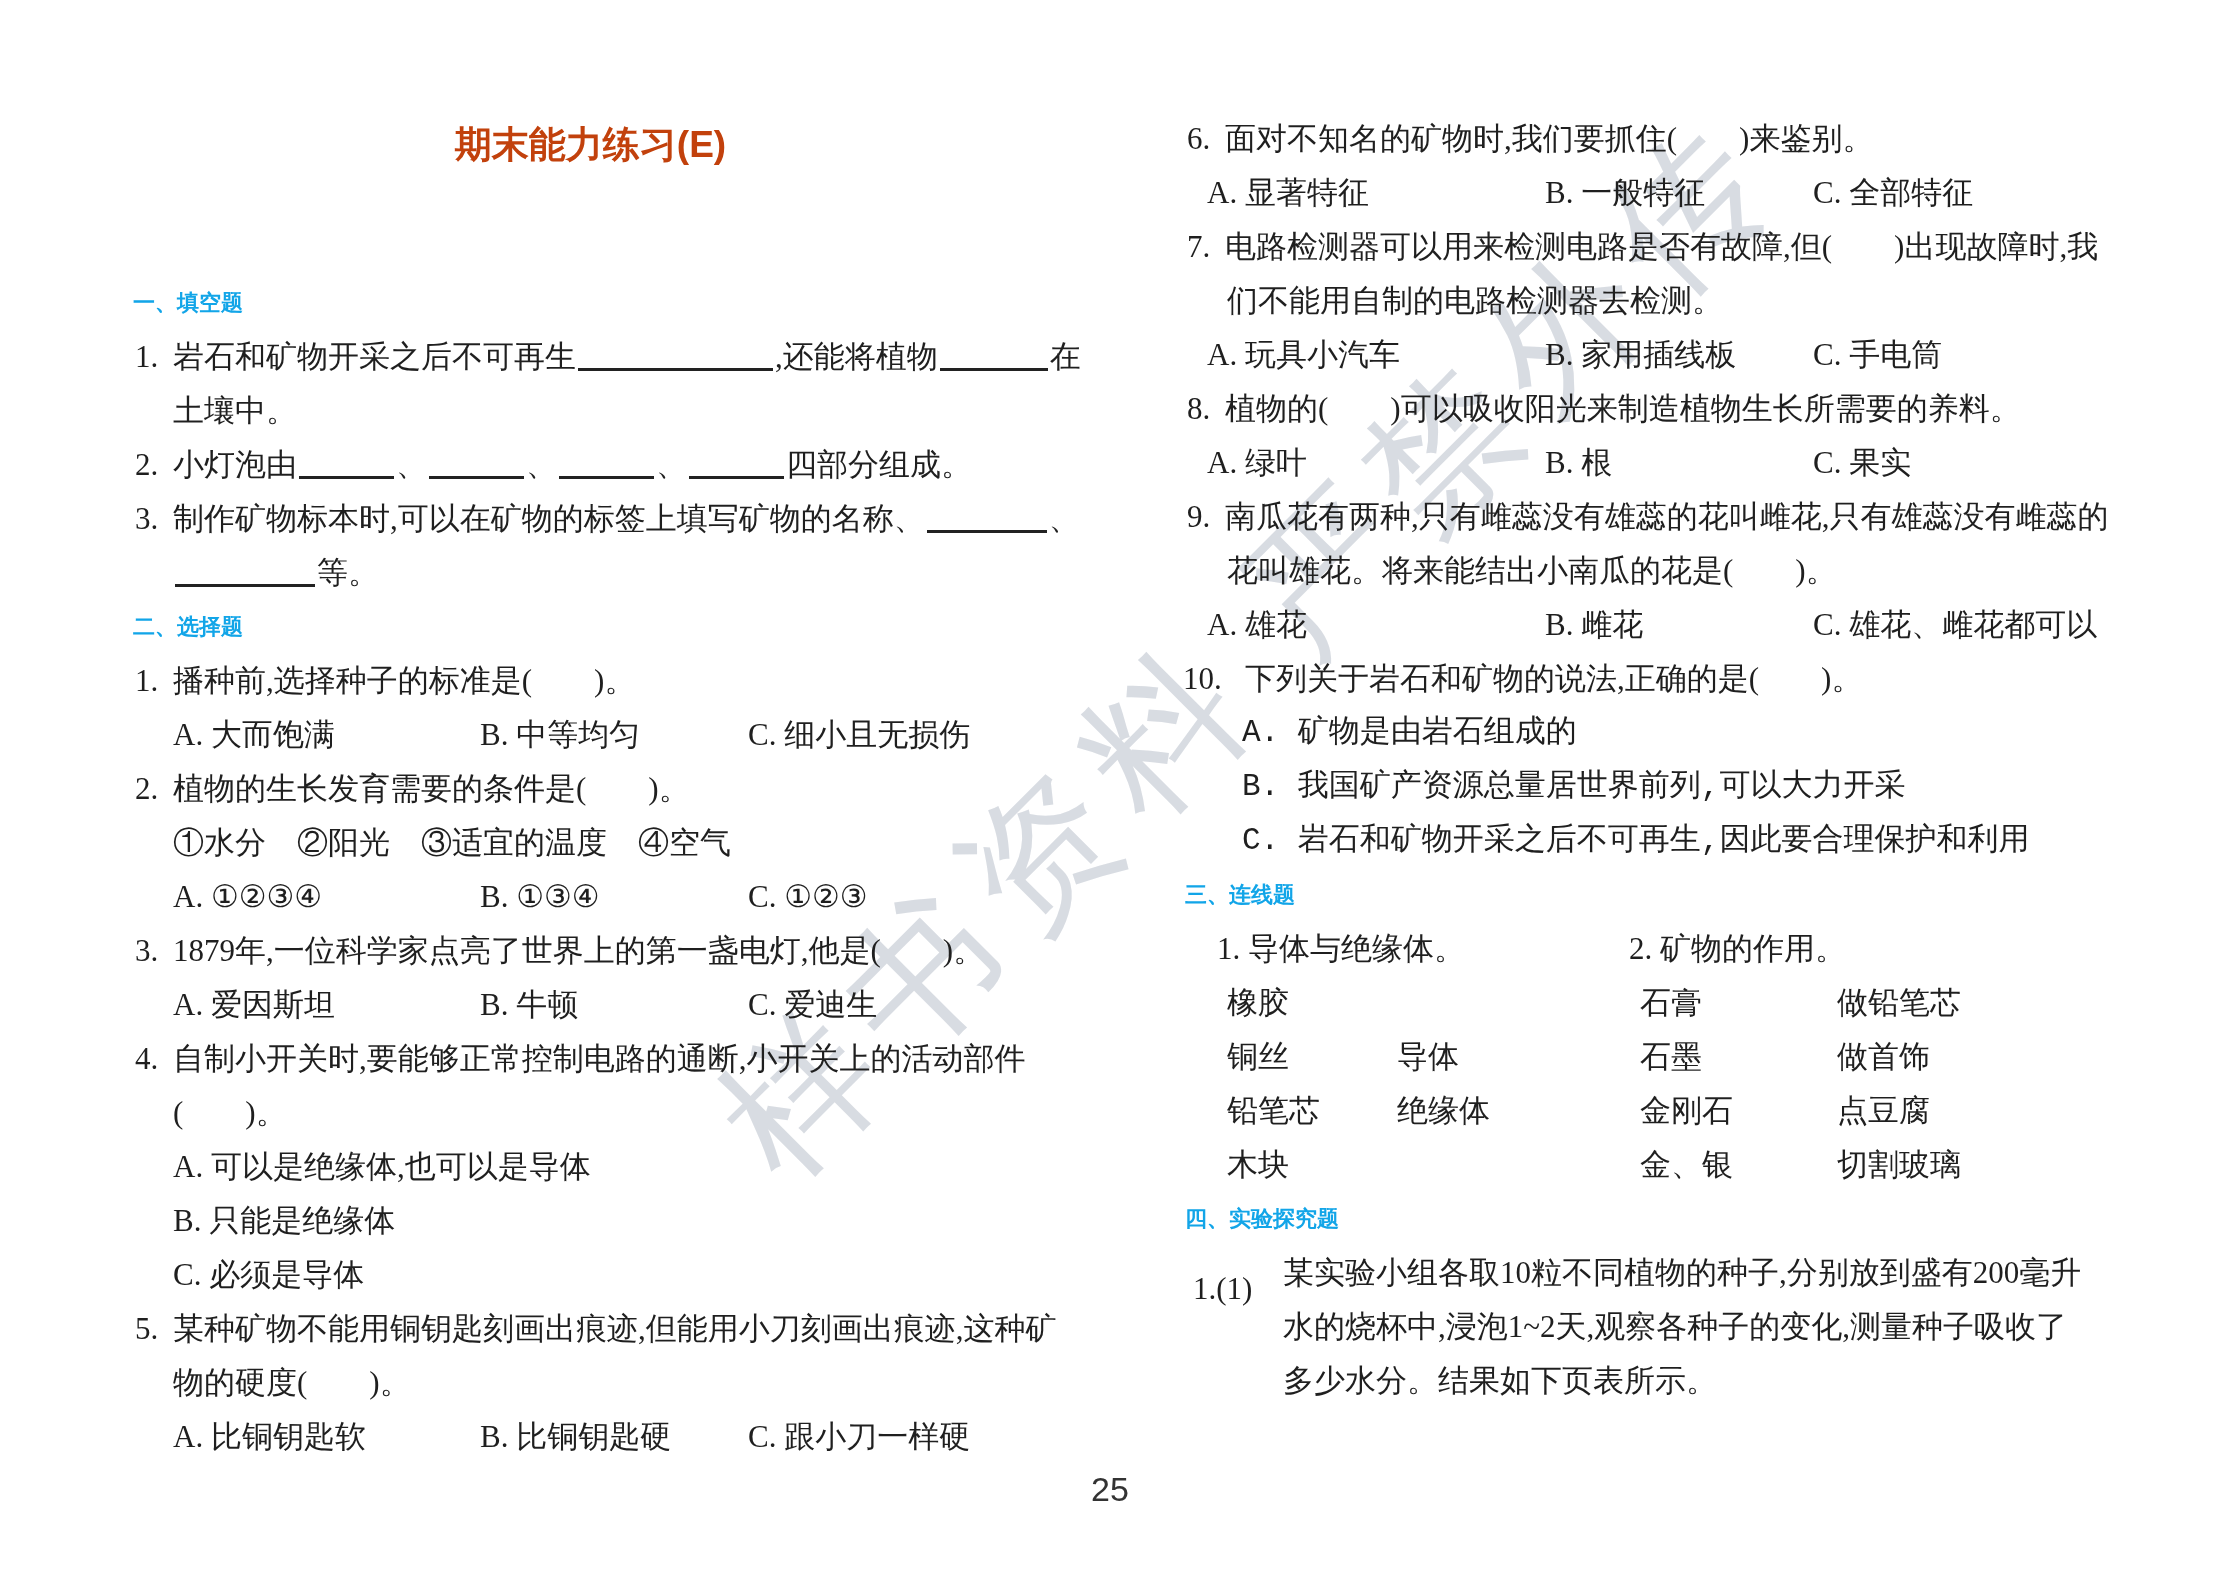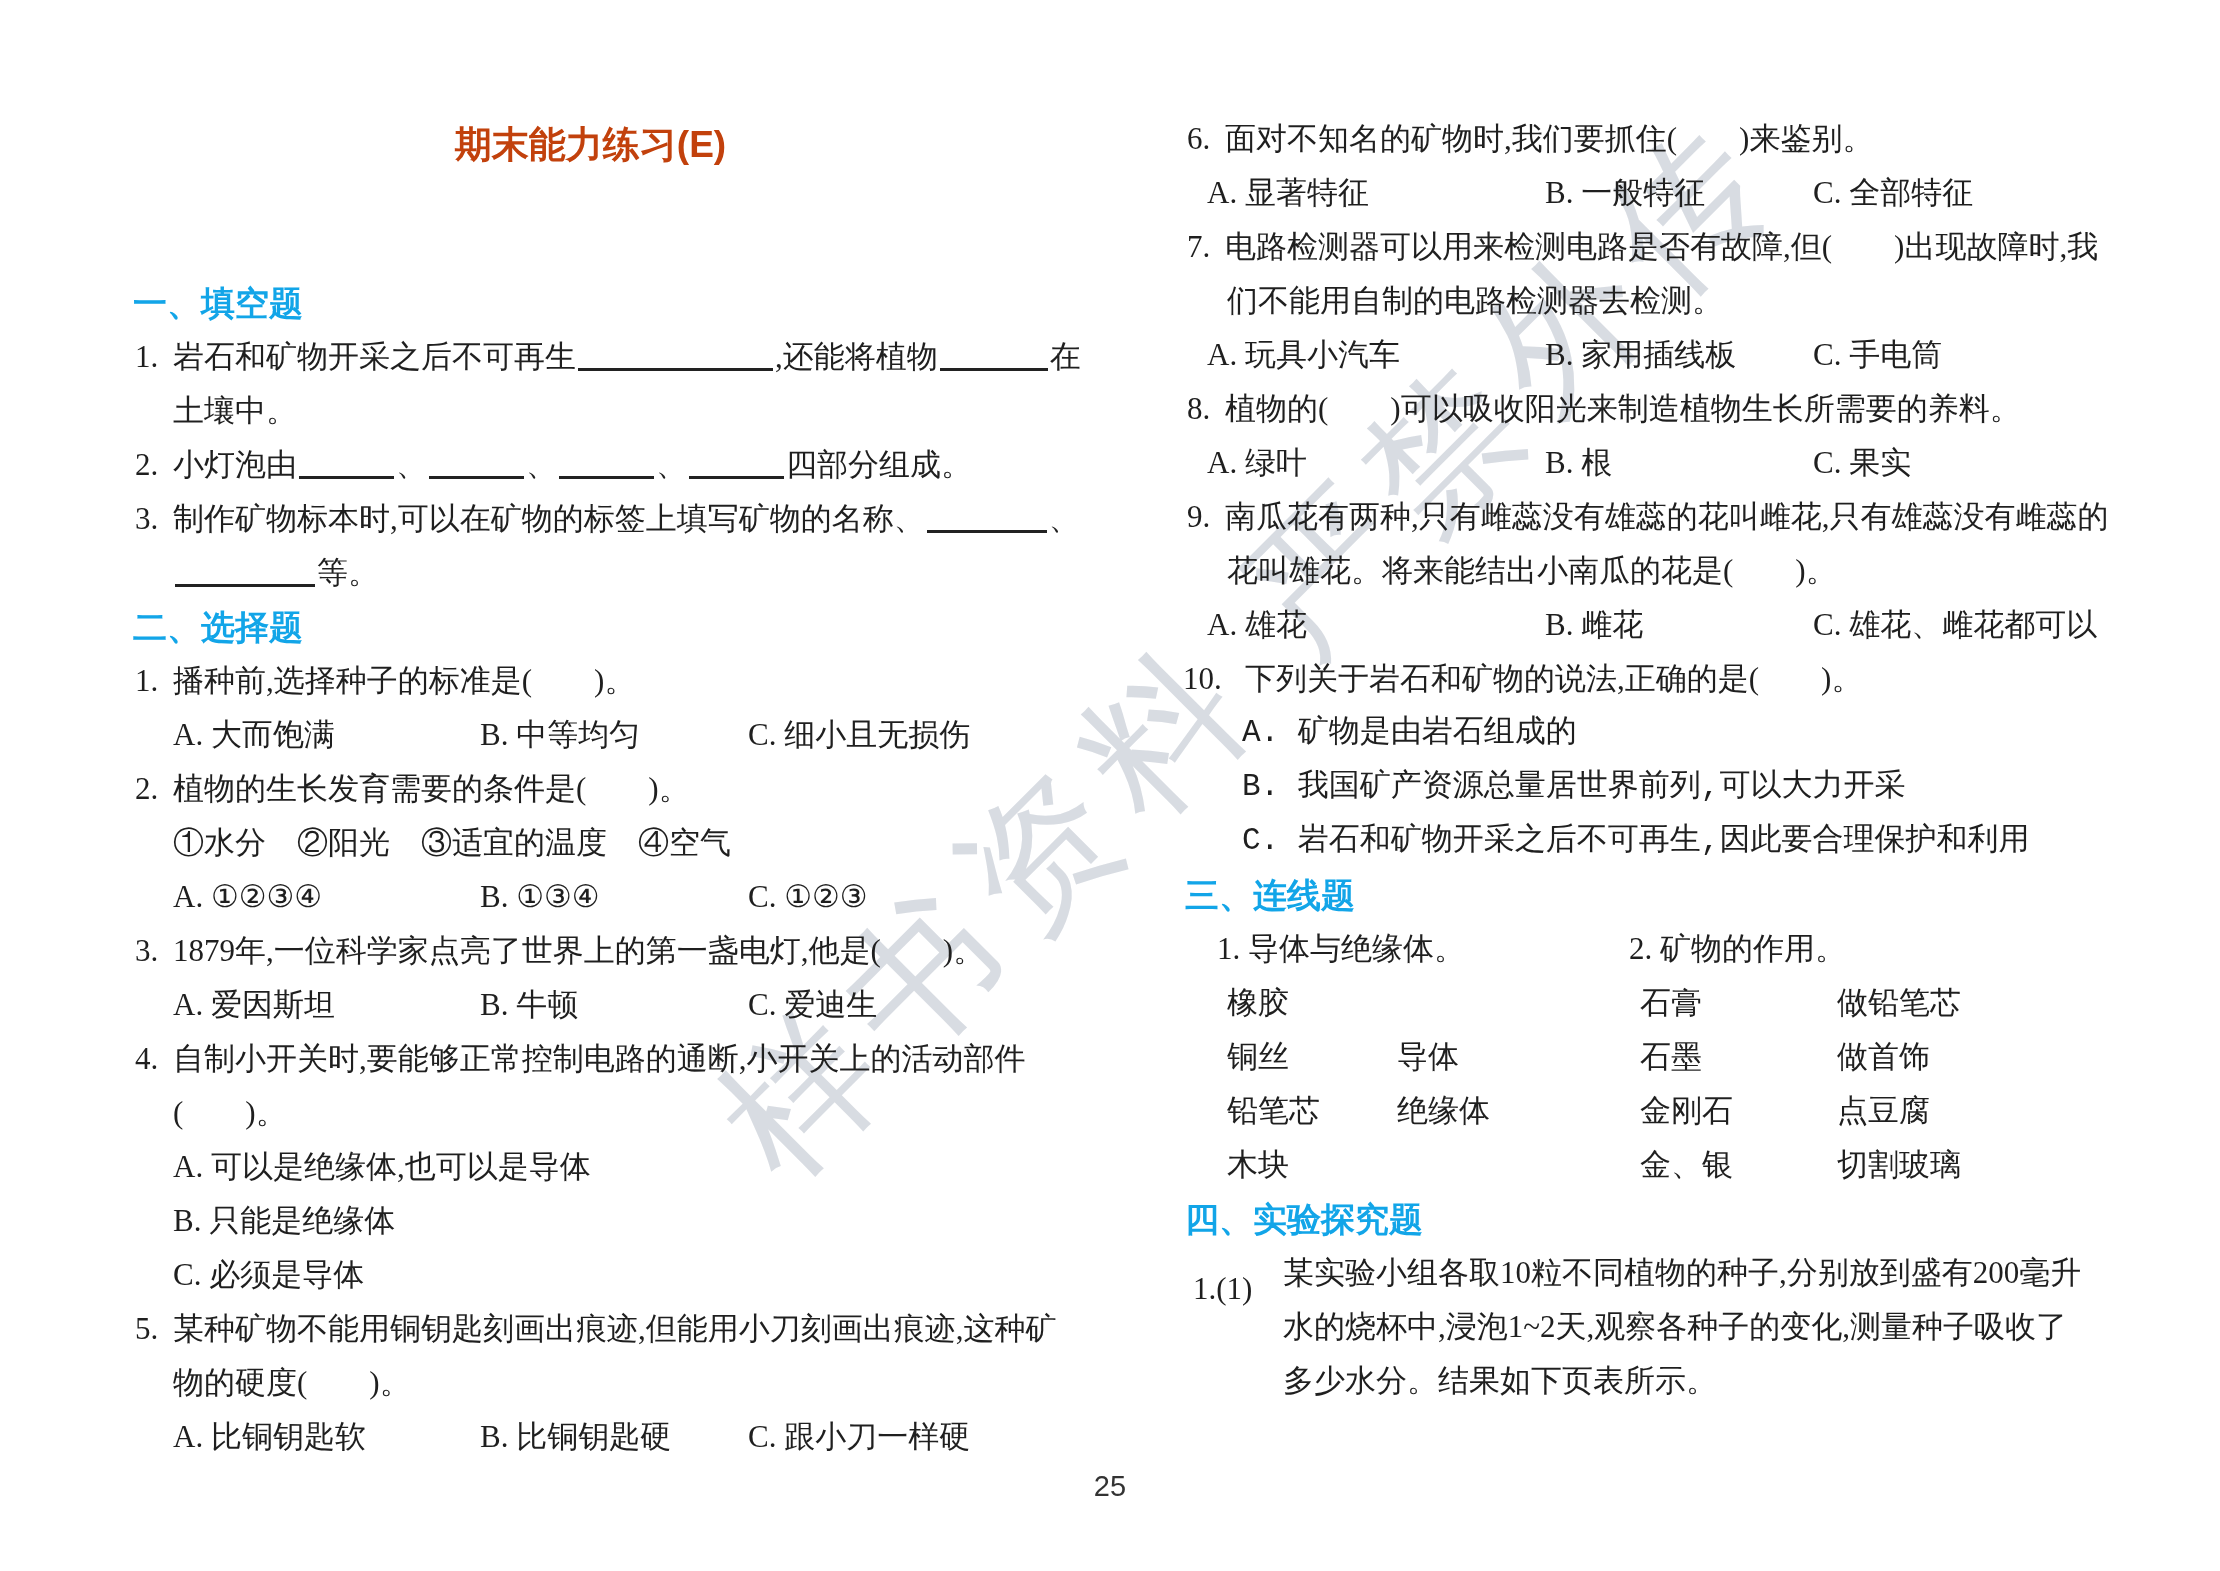--- a/index.html
+++ b/index.html
@@ -24,21 +24,21 @@
     white-space:nowrap;
     z-index:0;
   }
   .col{position:absolute;z-index:1;}
   #col-left{left:133px;top:276px;width:915px;}
   #col-right{left:1185px;top:112px;width:915px;}
   .line{height:54px;line-height:54px;white-space:nowrap;}
   .heading{
     font-family:"Liberation Sans", sans-serif;
     font-weight:bold;
-    font-size:34px;
+    font-size:22px;
     color:#12a5e8;
   }
   .title{
     position:absolute;left:133px;top:120px;width:915px;
     text-align:center;
     font-family:"Liberation Sans", sans-serif;
     font-weight:bold;
     font-size:37px;
     color:#c2410c;
     z-index:1;
@@ -60,21 +60,21 @@
   }
   .match-titles{display:grid;grid-template-columns:412px auto;margin-left:32px;}
   .match-row{display:grid;grid-template-columns:170px 243px 197px auto;padding-left:42px;}
   .exp{position:relative;padding-left:98px;}
   .exp .num{position:absolute;left:8px;top:16px;}
   .exp-cont{padding-left:98px;}
   .footer{
     position:absolute;left:1050px;top:1470px;width:120px;
     text-align:center;
     font-family:"Liberation Sans", sans-serif;
-    font-size:29px;
+    font-size:34px;
     color:#333333;
     z-index:1;
   }
 </style>
 </head>
 <body>
 
 <div class="page">
 
   <div class="watermark">样书资料 严禁外传</div>

